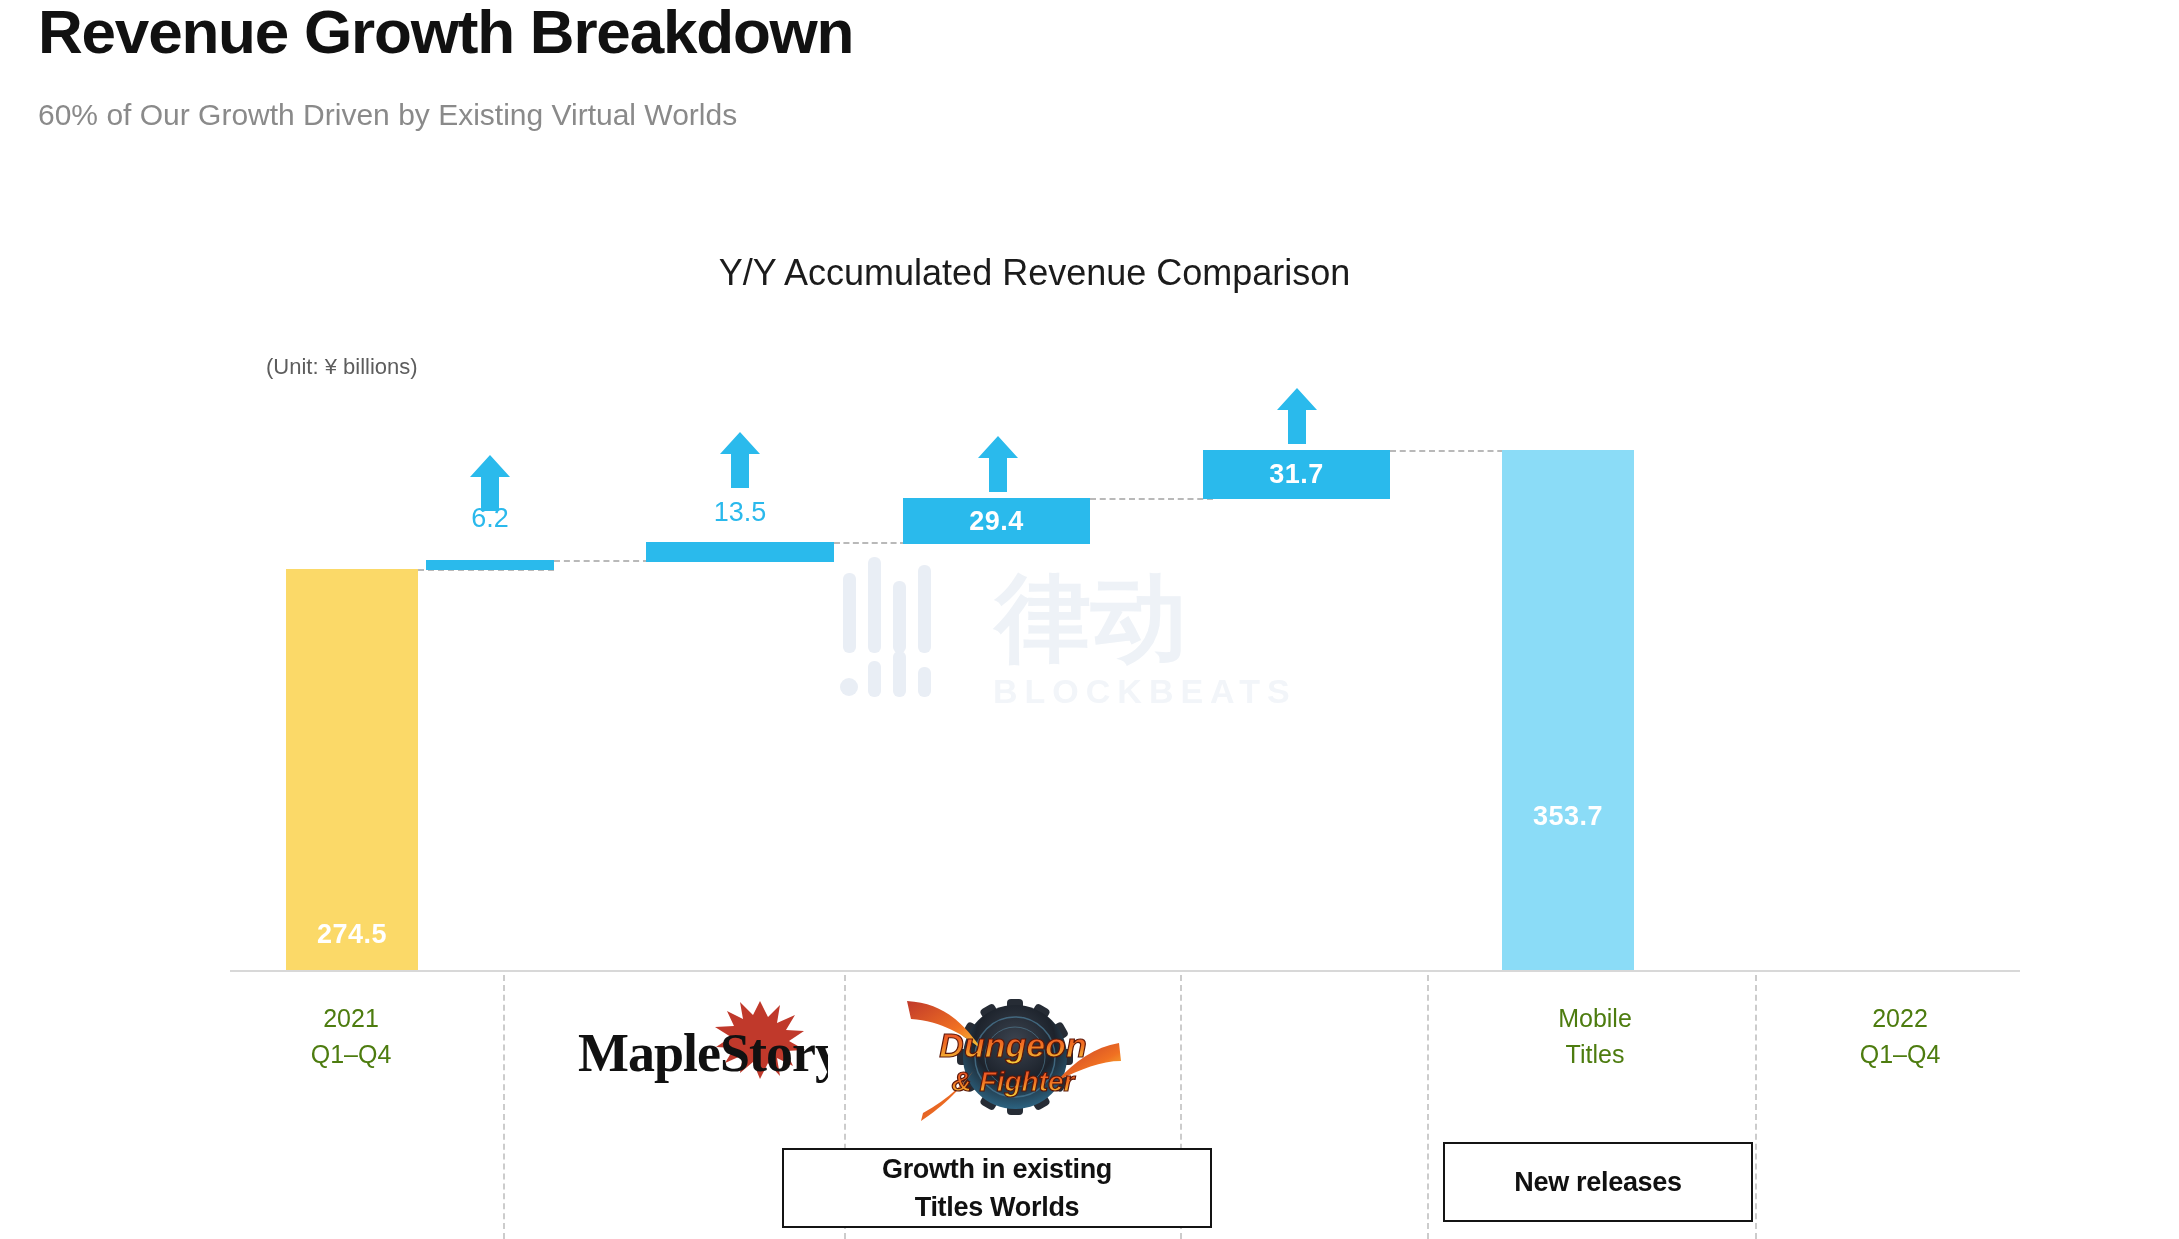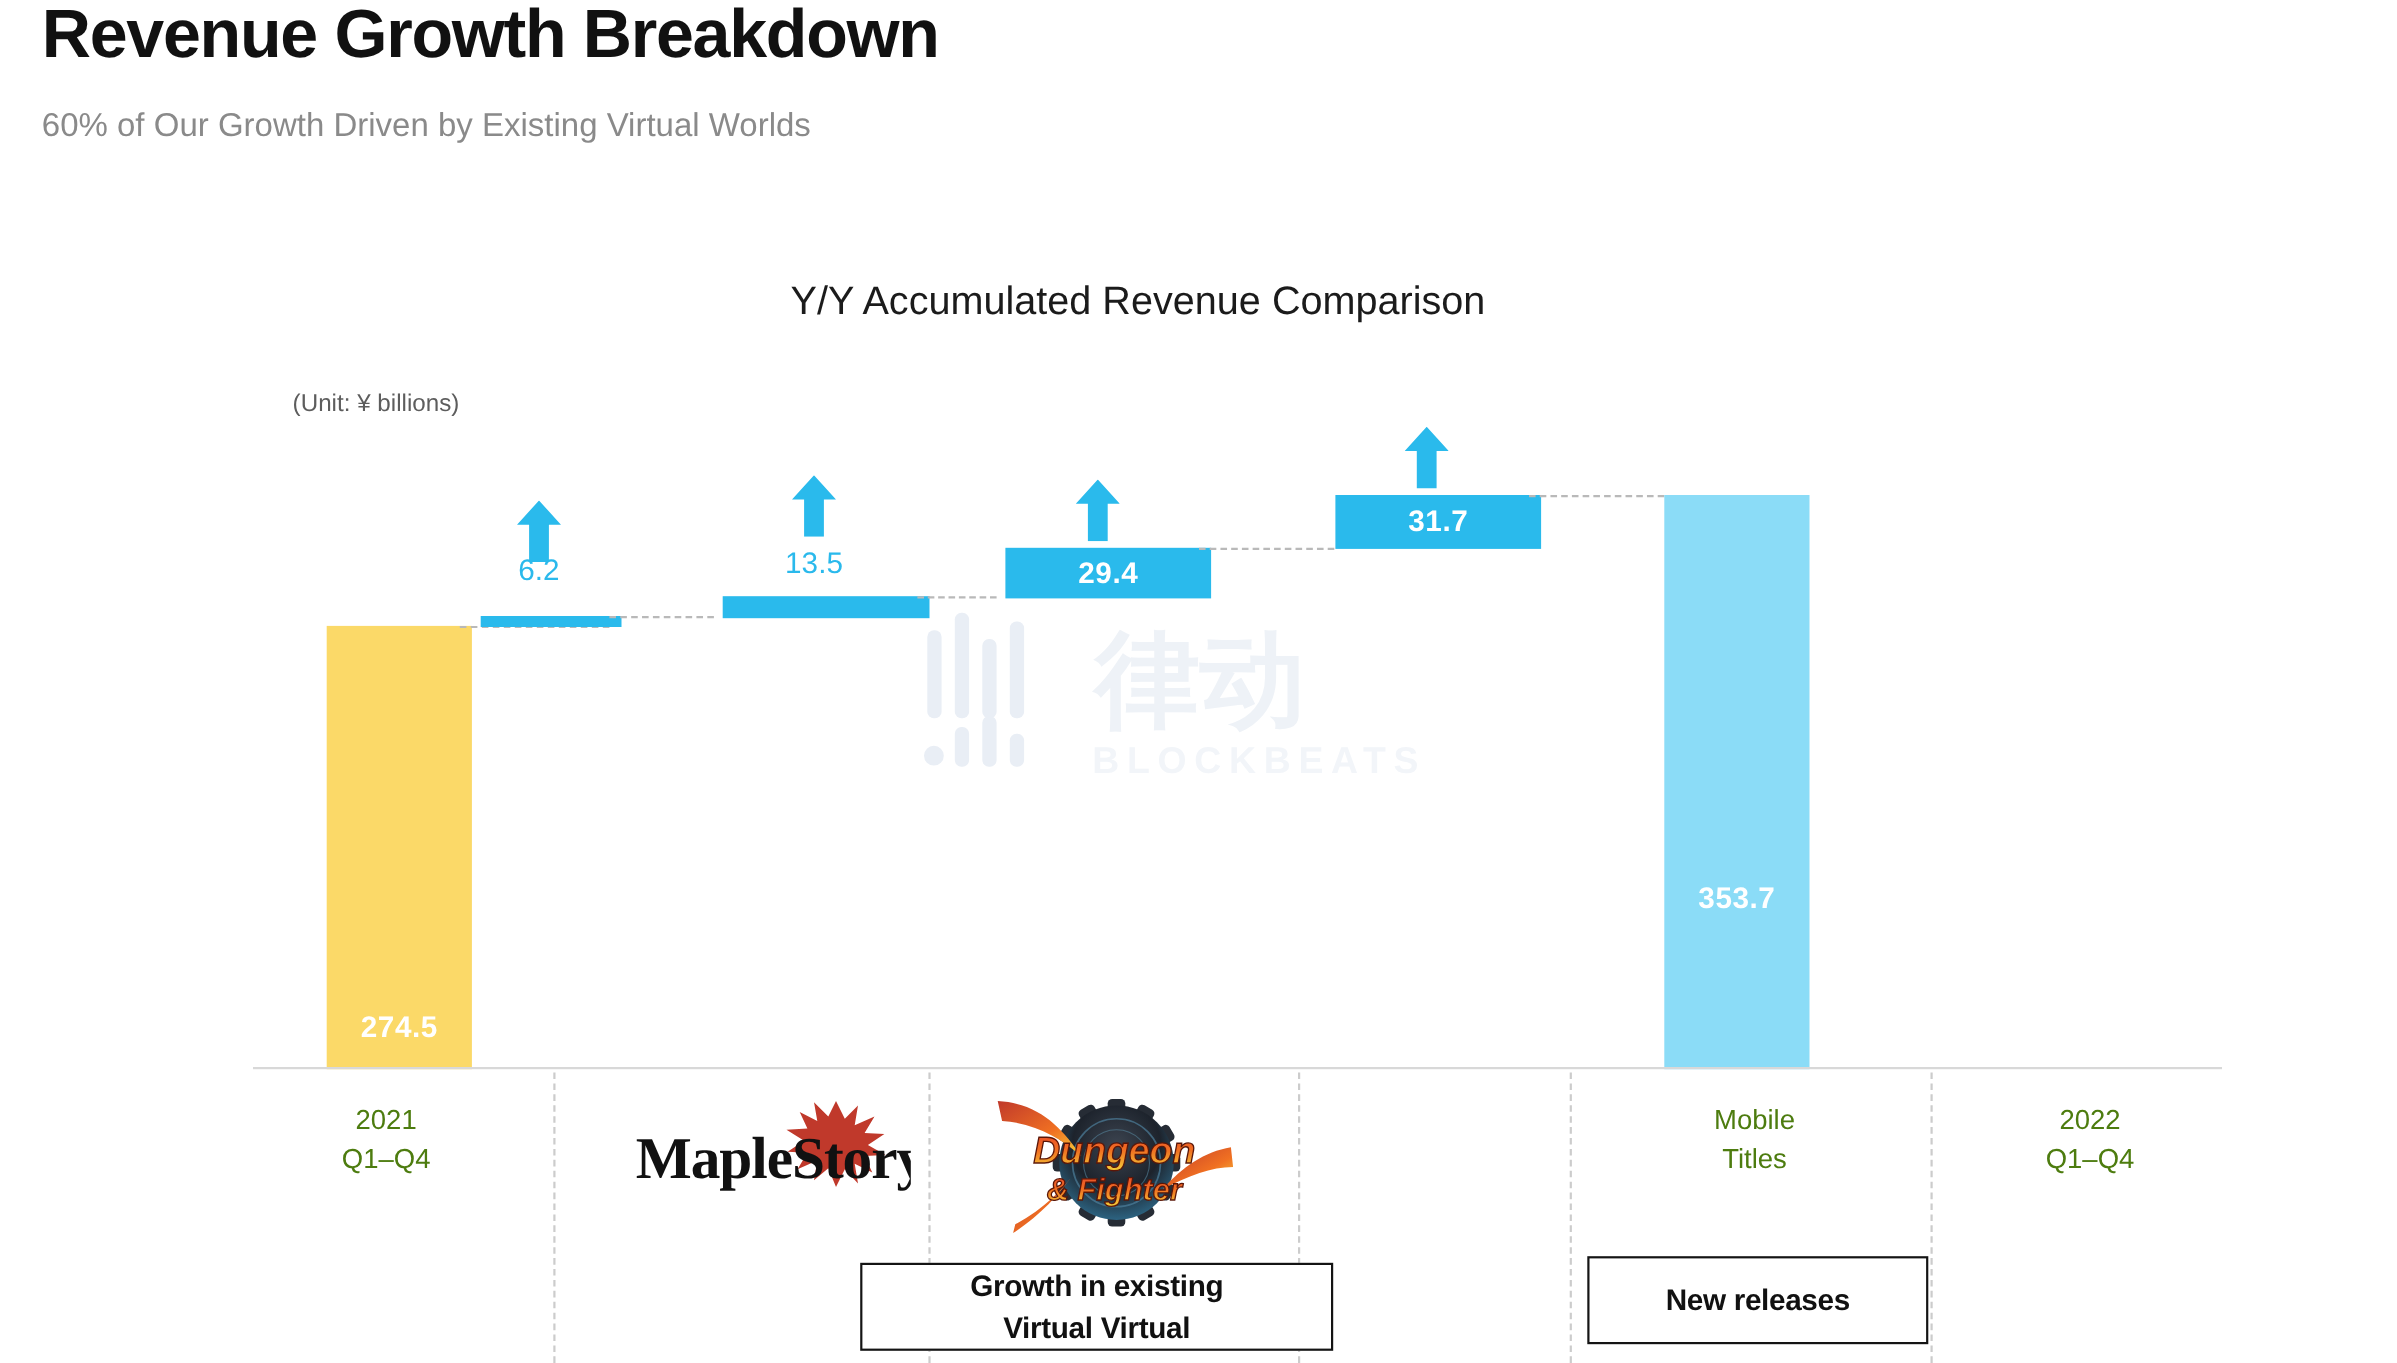--- a/index.html
+++ b/index.html
@@ -82,21 +82,20 @@
     left: 230px;
     top: 970px;
     width: 1790px;
     height: 2px;
     background: #d8d8d8;
   }
 
   .bar {
     position: absolute;
     box-sizing: border-box;
-    margin-left: 11px;
   }
   .bar-label {
     position: absolute;
     width: 100%;
     text-align: center;
     font-size: 27px;
     font-weight: 700;
     color: #ffffff;
     letter-spacing: 0.5px;
   }
@@ -336,20 +335,20 @@
                  L212 58 L219 73 L203 65 L206 83 L194 70 L186 86 L179 69 L166 80 L169 62
                  L151 70 L160 55 L142 54 L157 44 L141 34 L160 33 L153 18 L169 26 L166 9 L179 22 Z" transform="translate(-4,-2) scale(1.0)"></path>
       </g>
 
       <text x="0" y="76" font-family="Liberation Serif, DejaVu Serif, serif" font-size="54" font-weight="700" fill="#111111" letter-spacing="-1">MapleStory</text>
     </svg>
   </div>
 
   <div class="callout" style="left:782px; top:1148px; width:430px; height:80px; flex-direction:column;">
     <span>Growth in existing</span>
-    <span>Virtual Virtual</span>
+    <span>Titles Worlds</span>
   </div>
 
   <div class="callout" style="left:1443px; top:1142px; width:310px; height:80px;">
     <span>New releases</span>
   </div>
 
 </div>
 
 </body></html>

